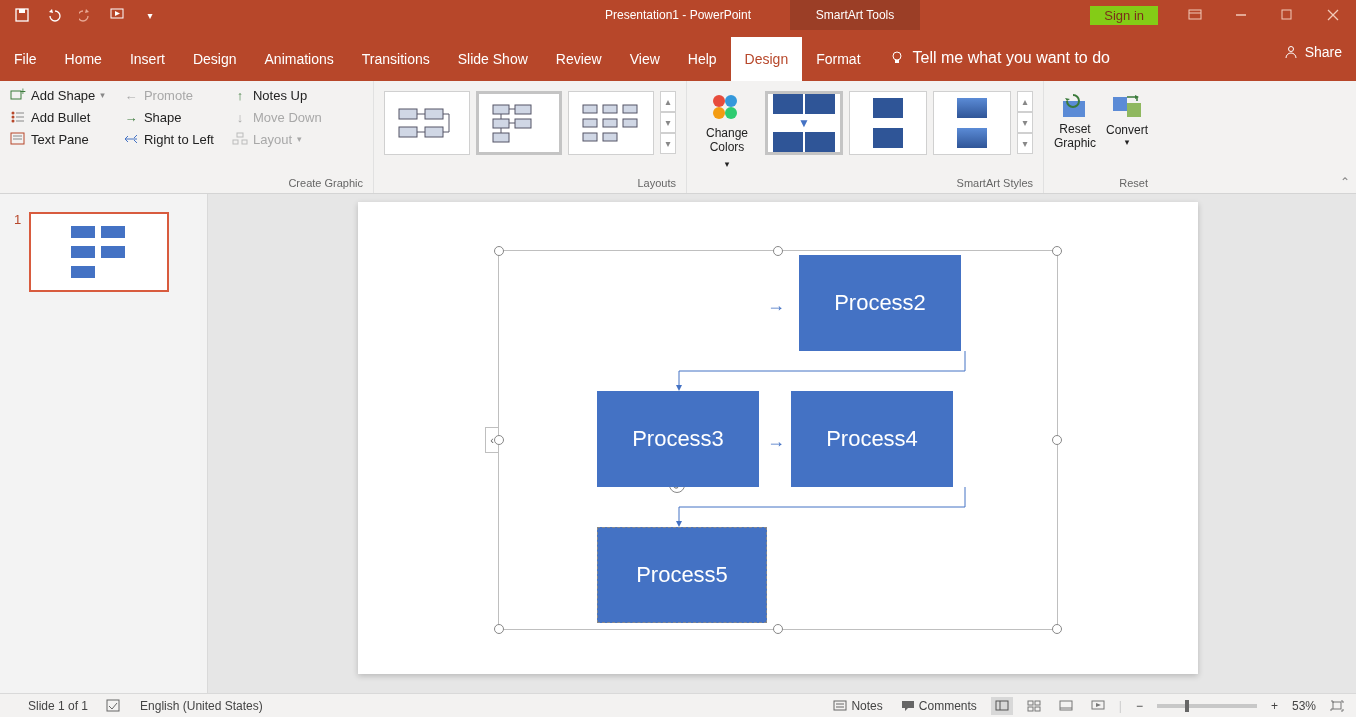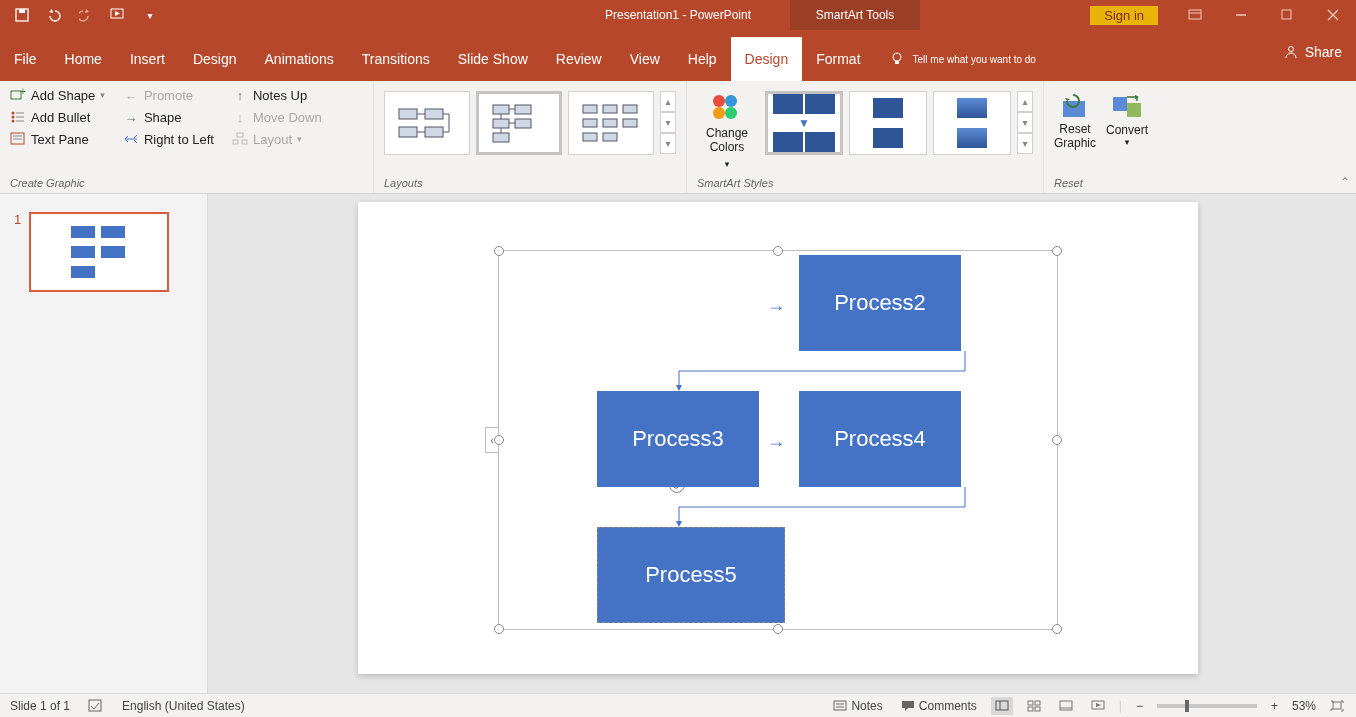--- a/index.html
+++ b/index.html
@@ -6,35 +6,35 @@
 body { background: #f3f3f3; width: 1356px; height: 717px; overflow: hidden; position: relative; }
 
 
 .titlebar { height: 30px; background: #b7472a; display: flex; align-items: center; color: #fff; font-size: 12px; }
 .titlebar .qat { display: flex; align-items: center; gap: 4px; padding-left: 8px; }
 .titlebar .qat .qbtn { width: 28px; height: 24px; display: flex; align-items: center; justify-content: center; cursor: pointer; }
 .titlebar .title-center { position: absolute; left: 0; right: 0; text-align: center; pointer-events: none; }
 .titlebar .title-center .fname { color: #fff; }
 .titlebar .tools { position: absolute; left: 790px; width: 130px; text-align: center; background: #9b3e26; height: 30px; line-height: 30px; font-size: 12px; }
 .titlebar .win { position: absolute; right: 0; display: flex; align-items: center; height: 30px; }
-.titlebar .signin { background: #eab308; color: #7a2f1a; padding: 2px 14px; margin-right: 14px; font-size: 13px; }
+.titlebar .signin { background: #84cc16; color: #7a2f1a; padding: 2px 14px; margin-right: 14px; font-size: 13px; }
 .titlebar .winbtn { width: 46px; height: 30px; display: flex; align-items: center; justify-content: center; color: #f2c9b8; }
 
 
 .tabs { height: 51px; background: #b7472a; display: flex; align-items: flex-end; color: #fff; position: relative; }
 .tabs .tab { padding: 14px 14px; font-size: 14px; cursor: pointer; }
 .tabs .tab.file { padding: 14px 14px; }
 .tabs .tab.active { background: #fff; color: #b7472a; }
-.tabs .tellme { display: flex; align-items: center; gap: 8px; padding: 14px 14px; font-size: 10px; }
+.tabs .tellme { display: flex; align-items: center; gap: 8px; padding: 14px 14px; font-size: 16px; }
 .tabs .share { position: absolute; right: 14px; top: 14px; font-size: 14px; display: flex; align-items: center; gap: 6px; }
 
 
 .ribbon { height: 113px; background: #f3f2f1; border-bottom: 1px solid #d4d4d4; display: flex; position: relative; }
 .group { border-right: 1px solid #e1e1e1; padding: 6px 10px 0 10px; display: flex; flex-direction: column; }
-.group .glabel { text-align: left; font-size: 11px; color: #666; margin-top: auto; padding-bottom: 4px; font-style: italic; }
+.group .glabel { text-align: right; font-size: 11px; color: #666; margin-top: auto; padding-bottom: 4px; }
 .cg-rows { display: flex; gap: 18px; }
 .cg-col { display: flex; flex-direction: column; gap: 6px; }
 .cg-btn { display: flex; align-items: center; gap: 5px; font-size: 13px; color: #222; cursor: pointer; white-space: nowrap; }
 .cg-btn.disabled { color: #a8a8a8; }
 .cg-btn .ic { width: 16px; height: 16px; display: inline-flex; align-items: center; justify-content: center; }
 
 
 .layouts { display: flex; align-items: flex-start; padding-top: 4px; }
 .lay-item { width: 86px; height: 64px; border: 1px solid #d0d0d0; margin-right: 6px; background: #fff; display: flex; align-items: center; justify-content: center; cursor: pointer; }
 .lay-item.selected { border: 3px solid #c4c4c4; }
@@ -74,21 +74,21 @@
 
 .sa-box { position:absolute; background:#4472c4; color:#fff; font-size:22px; display:flex; align-items:center; justify-content:center; }
 .sa-box.selected { border:1.5px dashed #888; }
 
 .sa-arrow-h { position:absolute; color:#4472c4; font-size:18px; }
 
 .rotate-handle { position:absolute; width:16px; height:16px; border:1px solid #888; border-radius:50%; background:#fff; left:50%; transform:translateX(-50%); display:flex; align-items:center; justify-content:center; font-size:10px; color:#666; }
 
 
 .statusbar { position:absolute; bottom:0; left:0; right:0; height:24px; background:#f3f2f1; border-top:1px solid #d9d9d9; display:flex; align-items:center; font-size:12px; color:#444; }
-.statusbar .sleft { display:flex; align-items:flex-end; gap:18px; padding-left:10px; }
+.statusbar .sleft { display:flex; align-items:flex-end; gap:18px; padding-left:28px; }
 .statusbar .sright { margin-left:auto; display:flex; align-items:center; gap:10px; padding-right:8px; }
 .sbtn { display:flex; align-items:center; gap:4px; cursor:pointer; padding:0 4px; }
 .viewbtn { width:22px; height:18px; border:1px solid transparent; display:flex; align-items:center; justify-content:center; cursor:pointer; color:#666; }
 .zoom-slider { width:100px; height:4px; background:#c8c8c8; position:relative; }
 .zoom-slider .zthumb { position:absolute; left:28px; top:-4px; width:4px; height:12px; background:#666; }
 
 svg { display:block; }
 </style>
 </head>
 <body>
@@ -408,23 +408,23 @@
         <div class="sa-handle" style="left:-5px;top:50%;margin-top:-5px;"></div>
         <div class="sa-handle" style="right:-5px;top:50%;margin-top:-5px;"></div>
         <div class="sa-handle" style="left:-5px;bottom:-5px;"></div>
         <div class="sa-handle" style="left:50%;bottom:-5px;margin-left:-5px;"></div>
         <div class="sa-handle" style="right:-5px;bottom:-5px;"></div>
 
         <div class="rotate-handle" style="top:226px; left:178px;">⟳</div>
 
         <div class="sa-box" style="left:300px;top:4px;width:162px;height:96px;">Process2</div>
         <div class="sa-box" style="left:98px;top:140px;width:162px;height:96px;">Process3</div>
-        <div class="sa-box" style="left:300px;top:140px;width:162px;height:96px;">Process4</div>
-
-        <div class="sa-box selected" style="left:98px;top:276px;width:188px;height:96px;">Process5</div>
+        <div class="sa-box" style="left:292px;top:140px;width:162px;height:96px;">Process4</div>
+
+        <div class="sa-box selected" style="left:98px;top:276px;width:170px;height:96px;">Process5</div>
 
         <div class="sa-arrow-h" style="left:268px;top:44px;">→</div>
         <div class="sa-arrow-h" style="left:268px;top:180px;">→</div>
         <svg style="position:absolute;left:176px;top:100px;width:300px;height:40px;">
             <path d="M290 0 L290 20 L4 20 L4 36" fill="none" stroke="#4472c4"></path>
             <path d="M1 34 L4 40 L7 34" fill="#4472c4"></path>
           </svg>
         <svg style="position:absolute;left:176px;top:236px;width:300px;height:40px;">
             <path d="M290 0 L290 20 L4 20 L4 36" fill="none" stroke="#4472c4"></path>
             <path d="M1 34 L4 40 L7 34" fill="#4472c4"></path>

